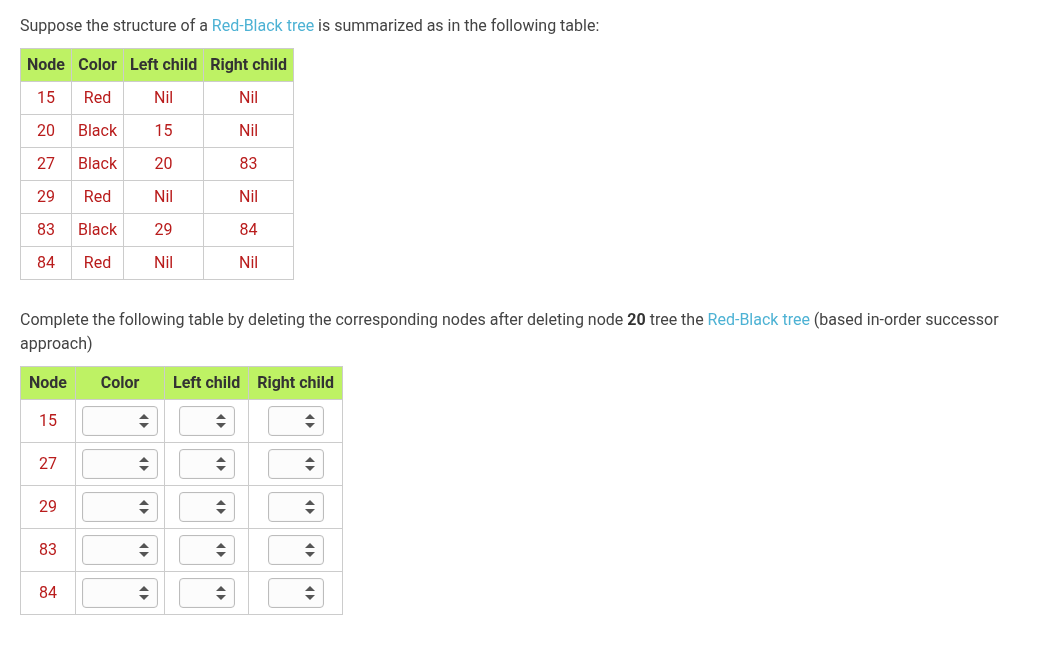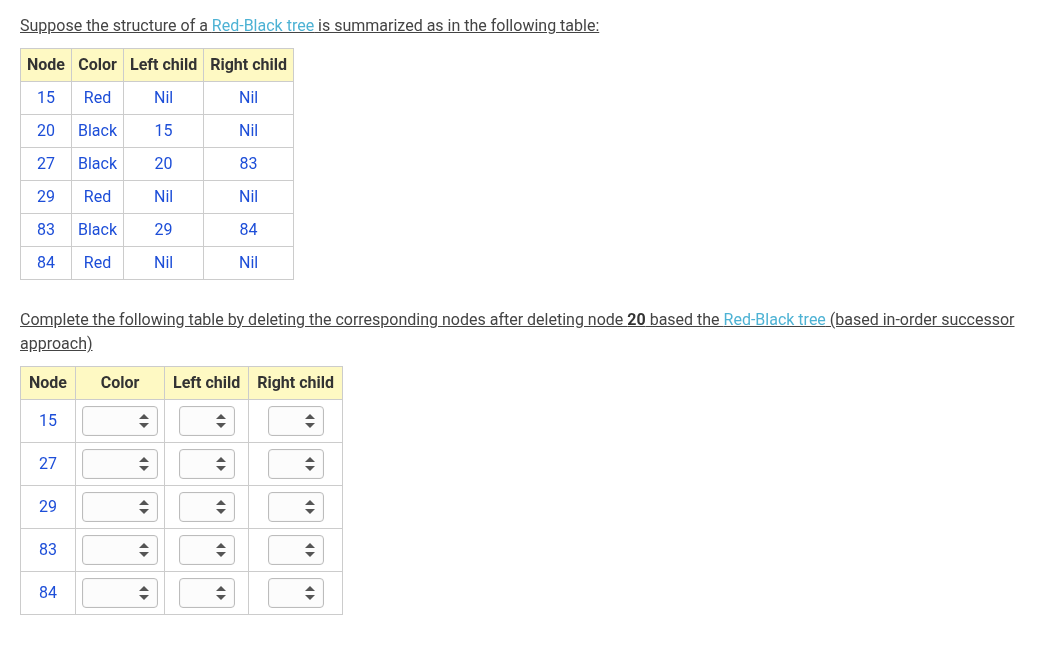--- a/index.html
+++ b/index.html
@@ -4,40 +4,40 @@
   <style>
     * { box-sizing: border-box; margin: 0; padding: 0; }
     body {
       font-family: -apple-system, BlinkMacSystemFont, "Segoe UI", Roboto, Helvetica, Arial, sans-serif;
       color: #333;
       background: #fff;
       padding: 14px 20px;
       font-size: 16px;
       line-height: 1.5;
     }
-    p { margin: 0 0 6px 0; color: #444; text-decoration: underline; }
+    p { margin: 0 0 6px 0; color: #444; }
     a { color: #4db2d4; text-decoration: none; }
     b { font-weight: 700; color: #333; }
     table {
       border-collapse: collapse;
       margin-top: 10px;
       margin-bottom: 28px;
     }
     th, td {
       border: 1px solid #ccc;
       padding: 4px 6px;
       text-align: center;
       vertical-align: middle;
-      color: #1d4ed8;
+      color: #b91c1c;
       font-size: 16px;
     }
     th {
       font-weight: 700;
       color: #333;
-      background: #fef9c3;
+      background: #bef264;
     }
     .select-cell {
       padding: 6px 6px;
     }
     .fake-select {
       display: inline-flex;
       align-items: center;
       justify-content: flex-end;
       border: 1px solid #bcbcbc;
       border-radius: 4px;
@@ -125,21 +125,21 @@
     <tr>
       <td>84</td>
       <td>Red</td>
       <td>Nil</td>
       <td>Nil</td>
     </tr>
   </tbody>
 </table>
 
 <p class="para2">
-  <span>Complete the following table by deleting the corresponding nodes after deleting node </span><b>20</b><span> based the </span><a href="#">Red-Black tree</a><span> (based in-order successor approach)</span>
+  <span>Complete the following table by deleting the corresponding nodes after deleting node </span><b>20</b><span> tree the </span><a href="#">Red-Black tree</a><span> (based in-order successor approach)</span>
 </p>
 
 <table class="answer-table">
   <thead>
     <tr>
       <th>Node</th>
       <th>Color</th>
       <th>Left child</th>
       <th>Right child</th>
     </tr>

